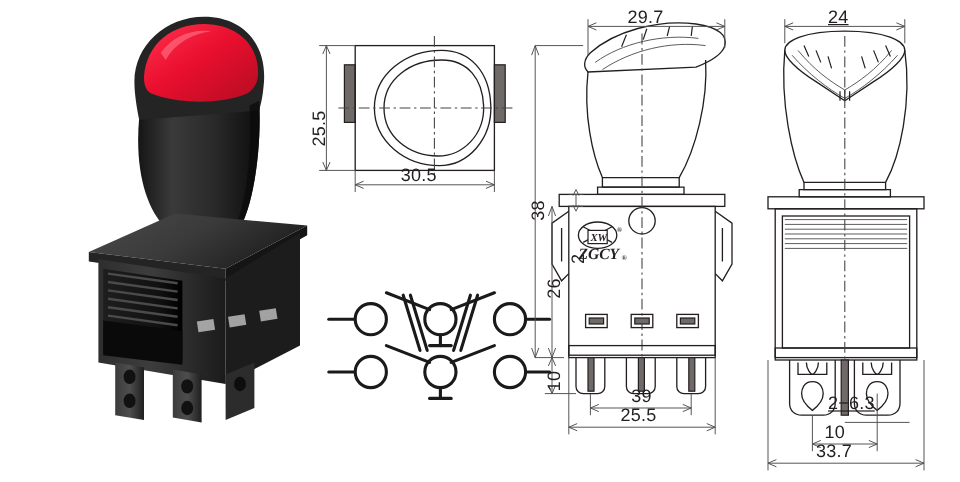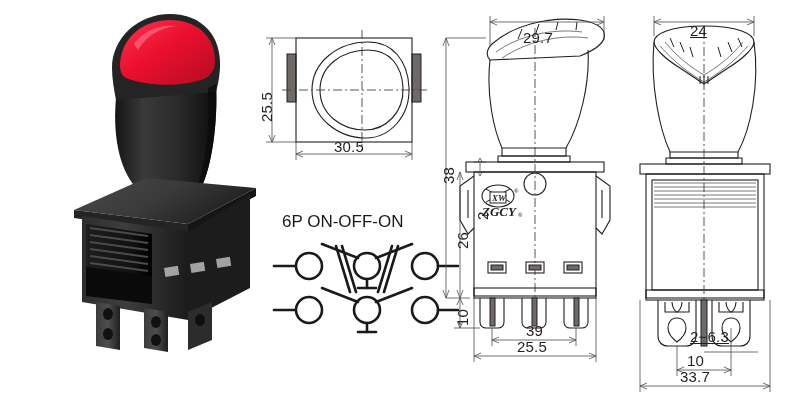--- a/index.html
+++ b/index.html
@@ -174,21 +174,20 @@
       <line class="ext" x1="44" y1="128" x2="44" y2="146"></line>
       <line class="ext" x1="160" y1="128" x2="160" y2="146"></line>
       <line class="ext" x1="44" y1="140" x2="160" y2="140"></line>
       <path class="ext" d="M44,140 l7,-3 M44,140 l7,3 M160,140 l-7,-3 M160,140 l-7,3"></path>
     </svg>
     <div class="dim vert" style="left:6px;top:108px;">25.5</div>
     <div class="dim" style="left:82px;top:124px;">30.5</div>
   </div>
 
   <div class="panel" id="schematic" style="left:270px;top:212px;width:190px;height:120px;">
-    <div class="schem-title" style="left:12px;top:0px;">6P  ON-OFF-ON</div>
     <svg width="190" height="100" viewBox="0 0 190 100" style="position:absolute;left:0;top:26px;">
 
       <line class="schem" x1="4" y1="28" x2="26" y2="28"></line>
       <circle class="schem-c" cx="39" cy="28" r="13"></circle>
       <circle class="schem-c" cx="97" cy="28" r="13"></circle>
       <circle class="schem-c" cx="155" cy="28" r="13"></circle>
       <line class="schem" x1="168" y1="28" x2="188" y2="28"></line>
 
       <line class="schem" x1="4" y1="72" x2="26" y2="72"></line>
       <circle class="schem-c" cx="39" cy="72" r="13"></circle>
@@ -297,21 +296,21 @@
       <line class="ext" x1="136" y1="322" x2="136" y2="340"></line>
       <line class="ext" x1="52" y1="334" x2="136" y2="334"></line>
       <path class="ext" d="M52,334 l7,-3 M52,334 l7,3 M136,334 l-7,-3 M136,334 l-7,3"></path>
 
       <line class="ext" x1="34" y1="292" x2="34" y2="356"></line>
       <line class="ext" x1="156" y1="292" x2="156" y2="356"></line>
       <line class="ext" x1="34" y1="350" x2="156" y2="350"></line>
       <path class="ext" d="M34,350 l7,-3 M34,350 l7,3 M156,350 l-7,-3 M156,350 l-7,3"></path>
     </svg>
 
-    <div class="dim" style="left:83px;top:0px;margin-top:23px;">29.7</div>
+    <div class="dim" style="left:83px;top:0px;">29.7</div>
     <div class="dim vert" style="left:0px;top:178px;">38</div>
     <div class="dim vert" style="left:14px;top:243px;">26</div>
     <div class="dim vert" style="left:34px;top:214px;">2</div>
     <div class="dim vert" style="left:14px;top:320px;">10</div>
     <div class="dim" style="left:86px;top:316px;">39</div>
     <div class="dim" style="left:77px;top:332px;">25.5</div>
   </div>
 
   <div class="panel" id="sideview" style="left:632px;top:6px;width:168px;height:390px;">
     <svg width="168" height="390" viewBox="0 0 168 390">
@@ -373,19 +372,19 @@
       <line class="ext" x1="99" y1="346" x2="99" y2="370"></line>
       <line class="ext" x1="45" y1="364" x2="99" y2="364"></line>
       <path class="ext" d="M45,364 l7,-3 M45,364 l7,3 M99,364 l-7,-3 M99,364 l-7,3"></path>
 
       <line class="ext" x1="8" y1="294" x2="8" y2="386"></line>
       <line class="ext" x1="138" y1="294" x2="138" y2="386"></line>
       <line class="ext" x1="8" y1="380" x2="138" y2="380"></line>
       <path class="ext" d="M8,380 l7,-3 M8,380 l7,3 M138,380 l-7,-3 M138,380 l-7,3"></path>
     </svg>
 
-    <div class="dim" style="left:58px;top:16px;text-decoration:underline;">24</div>
+    <div class="dim" style="left:58px;top:0px;text-decoration:underline;">24</div>
     <div class="dim" style="left:58px;top:322px;text-decoration:underline;">2−6.3</div>
     <div class="dim" style="left:55px;top:346px;">10</div>
     <div class="dim" style="left:48px;top:362px;">33.7</div>
   </div>
 
 </div>
 
 </body></html>

